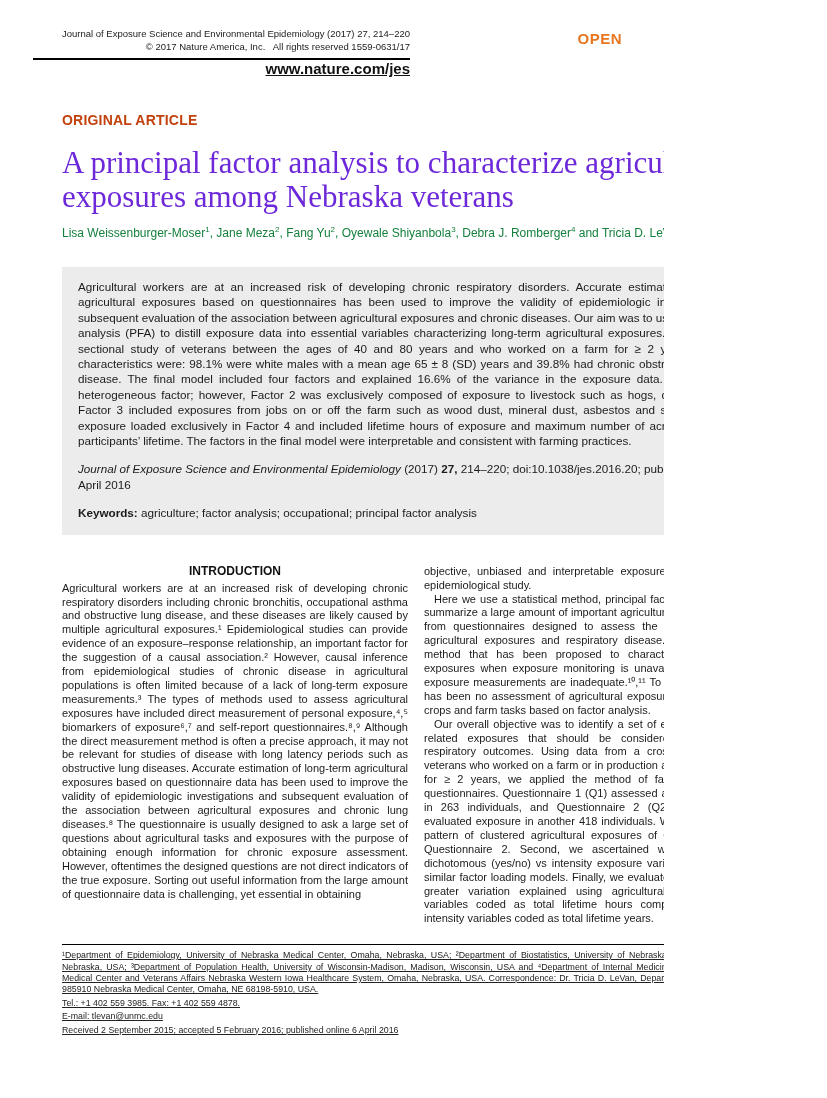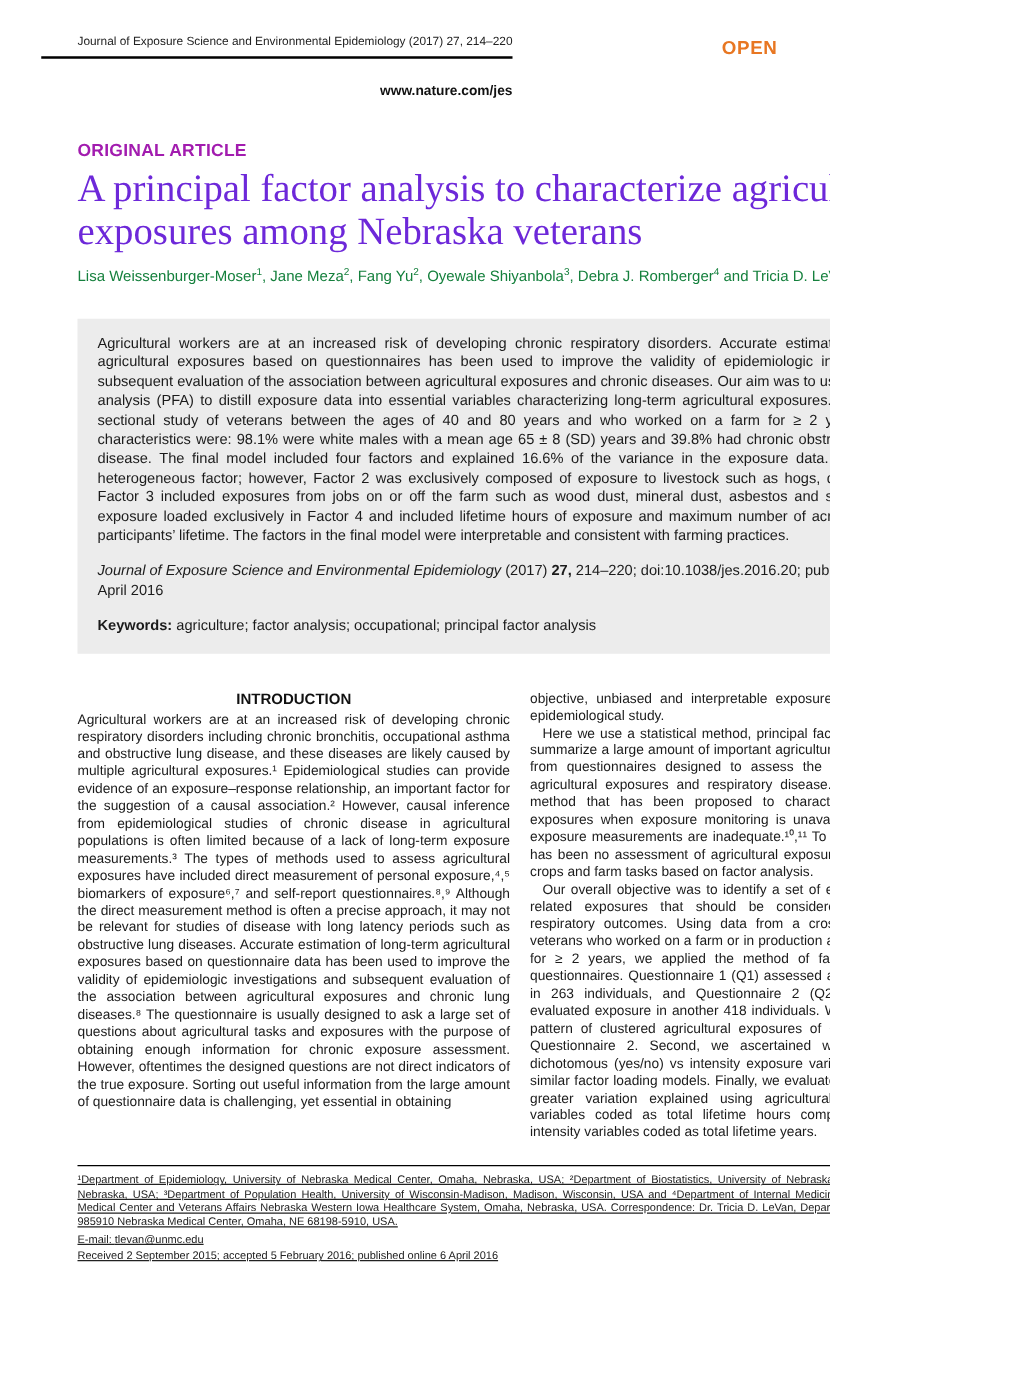--- a/index.html
+++ b/index.html
@@ -25,24 +25,25 @@
     color: #222;
   }
   .pre { white-space: pre-wrap; }
   .header-rule {
     border: none;
     border-top: 2px solid #000;
     margin: 5px 0 0 0;
   }
   .website {
     font-weight: bold;
-    font-size: 11px;
-    margin-top: 20px;
+    font-size: 15px;
+    margin-top: 2px;
     color: #111;
     cursor: pointer;
+    text-decoration: underline;
   }
   .open-badge {
     position: absolute;
     top: 30px;
     right: 42px;
     color: #E87722;
     font-weight: bold;
     font-size: 15px;
     letter-spacing: 0.5px;
   }
@@ -51,22 +52,22 @@
   .content {
     position: absolute;
     top: 112px;
     left: 62px;
     width: 708px;
   }
   .section-label {
     font-size: 14px;
     font-weight: bold;
     letter-spacing: 0.2px;
-    margin-bottom: 6px;
-    color: #a21caf;
+    margin-bottom: 18px;
+    color: #c2410c;
   }
   .title {
     font-family: "Liberation Serif", serif;
     font-weight: 400;
     font-size: 31px;
     line-height: 34px;
     margin: 0 0 12px 0;
     white-space: pre-line;
     color: #6d28d9;
   }
@@ -130,20 +131,21 @@
   .affiliations { text-align: justify; }
   .email-link { color: inherit; text-decoration: none; cursor: pointer; }
 </style>
 </head>
 <body>
 
 <div class="page">
 
   <div class="header-meta">
     <div>Journal of Exposure Science and Environmental Epidemiology (2017) 27, 214–220</div>
+    <div class="pre">© 2017 Nature America, Inc.   All rights reserved 1559-0631/17</div>
     <hr class="header-rule">
     <div class="website">www.nature.com/jes</div>
   </div>
   <div class="open-badge">OPEN</div>
 
   <div class="content">
 
     <div class="section-label">ORIGINAL ARTICLE</div>
 
     <h1 class="title">A principal factor analysis to characterize agricultural
@@ -165,18 +167,19 @@
       <div class="col">
         <p>objective, unbiased and interpretable exposure assessments in an epidemiological study.</p>
         <p class="indent">Here we use a statistical method, principal factor analysis (PFA), to summarize a large amount of important agricultural exposure variables from questionnaires designed to assess the relationship between agricultural exposures and respiratory disease. PFA is a statistical method that has been proposed to characterize heterogeneous exposures when exposure monitoring is unavailable and short-term exposure measurements are inadequate.¹⁰,¹¹ To our knowledge, there has been no assessment of agricultural exposures, such as animals, crops and farm tasks based on factor analysis.</p>
         <p class="indent">Our overall objective was to identify a set of essential agriculturally related exposures that should be considered when assessing respiratory outcomes. Using data from a cross-sectional study of veterans who worked on a farm or in production agriculture as an adult for ≥ 2 years, we applied the method of factor analysis to two questionnaires. Questionnaire 1 (Q1) assessed agricultural exposures in 263 individuals, and Questionnaire 2 (Q2, extended version) evaluated exposure in another 418 individuals. We first compared the pattern of clustered agricultural exposures of Questionnaire 1 with Questionnaire 2. Second, we ascertained whether utilization of dichotomous (yes/no) vs intensity exposure variables (years) yielded similar factor loading models. Finally, we evaluated whether there was greater variation explained using agricultural intensity exposure variables coded as total lifetime hours compared with exposure intensity variables coded as total lifetime years.</p>
       </div>
     </div>
 
     <div class="footnote">
       <hr class="footnote-rule">
       <p class="affiliations">¹Department of Epidemiology, University of Nebraska Medical Center, Omaha, Nebraska, USA; ²Department of Biostatistics, University of Nebraska Medical Center, Omaha, Nebraska, USA; ³Department of Population Health, University of Wisconsin-Madison, Madison, Wisconsin, USA and ⁴Department of Internal Medicine, University of Nebraska Medical Center and Veterans Affairs Nebraska Western Iowa Healthcare System, Omaha, Nebraska, USA. Correspondence: Dr. Tricia D. LeVan, Department of Internal Medicine, 985910 Nebraska Medical Center, Omaha, NE 68198-5910, USA.</p>
+      <p>Tel.: +1 402 559 3985. Fax: +1 402 559 4878.</p>
       <p><span>E-mail: </span><a class="email-link">tlevan@unmc.edu</a></p>
       <p>Received 2 September 2015; accepted 5 February 2016; published online 6 April 2016</p>
     </div>
 
   </div>
 </div>
 
 </body></html>

